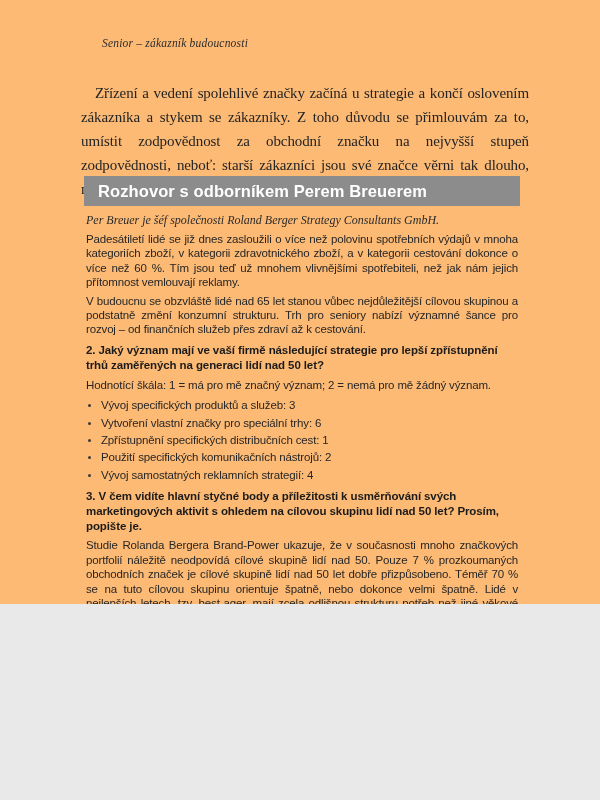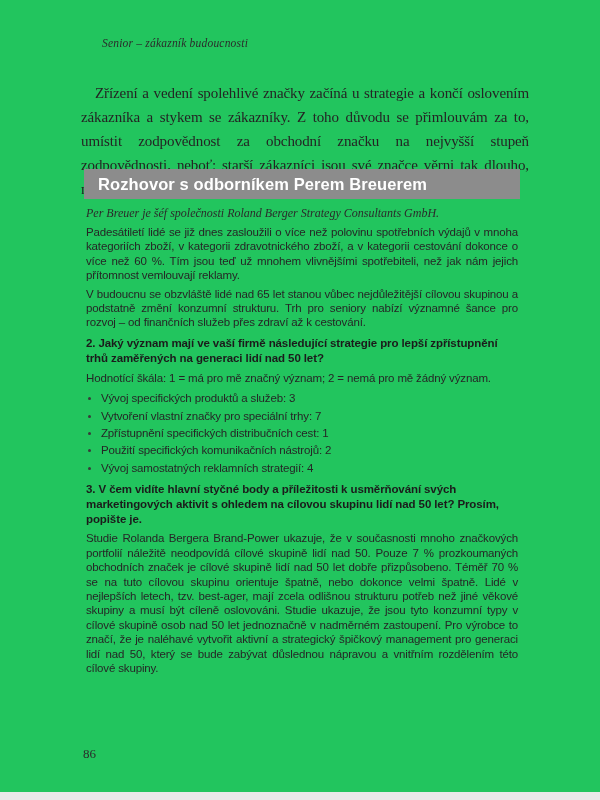--- a/index.html
+++ b/index.html
@@ -1,20 +1,20 @@
 <!DOCTYPE html>
 <html lang="cs"><head>
 <meta charset="utf-8">
 <style>
   html, body { margin: 0; padding: 0; background: #e9e9e9; }
   .page {
     position: relative;
     width: 600px;
-    height: 792px;
-    background: #22c55e;
+    height: 604px;
+    background: #fdba74;
     color: #242424;
     overflow: hidden;
     font-family: "Liberation Sans", sans-serif;
   }
 
   .running-header {
     position: absolute;
     left: 102px;
     top: 37px;
     font-family: "Liberation Serif", serif;
@@ -35,21 +35,21 @@
     line-height: 24px;
     letter-spacing: -0.1px;
     text-align: justify;
     text-indent: 14px;
     color: #242424;
   }
 
   .interview {
     position: absolute;
     left: 84px;
-    top: 169px;
+    top: 176px;
     width: 436px;
   }
 
   .banner {
     box-sizing: border-box;
     width: 100%;
     height: 30px;
     background: #8c8c8c;
     color: #ffffff;
     font-weight: bold;
@@ -152,21 +152,21 @@
 
     <p class="para scale">Hodnotící škála: 1 = má pro mě značný význam; 2 = nemá pro mě žádný význam.</p>
 
     <ul class="bullets">
       <li>
         <span class="dot"></span>
         <span>Vývoj specifických produktů a služeb: 3</span>
       </li>
       <li>
         <span class="dot"></span>
-        <span>Vytvoření vlastní značky pro speciální trhy: 7</span>
+        <span>Vytvoření vlastní značky pro speciální trhy: 6</span>
       </li>
       <li>
         <span class="dot"></span>
         <span>Zpřístupnění specifických distribučních cest: 1</span>
       </li>
       <li>
         <span class="dot"></span>
         <span>Použití specifických komunikačních nástrojů: 2</span>
       </li>
       <li>

